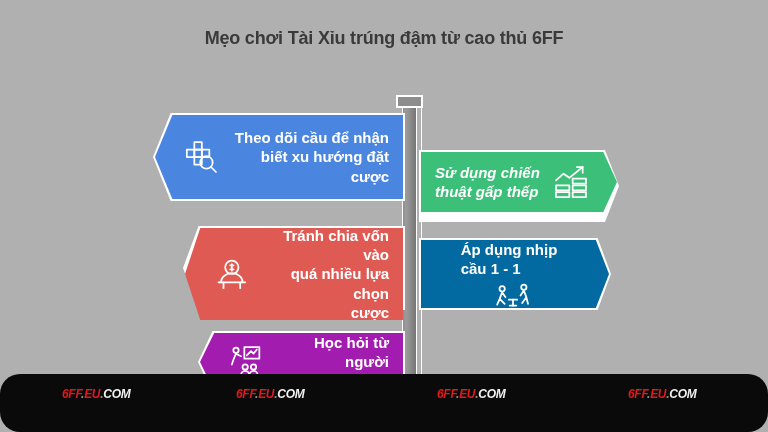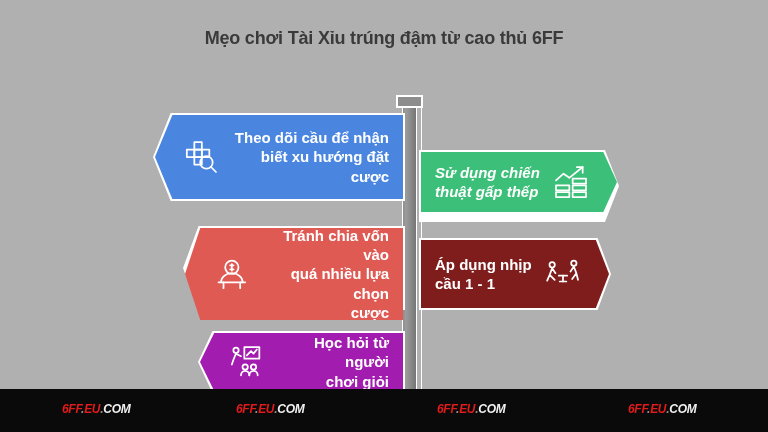--- a/index.html
+++ b/index.html
@@ -125,22 +125,23 @@
   .icon-first .sign-label { order: 1; }
   .icon-last .sign-icon { order: 1; margin-left: 8px; }
   .icon-last .sign-label { order: 0; }
 
   
   .footer {
     position: absolute;
     left: 0;
     bottom: 0;
     width: 768px;
-    height: 43px;
+    height: 58px;
     background: #0a0a0a;
+    border-radius: 20px;
   }
   .wm {
     position: absolute;
     top: 13px;
     font-size: 12px;
     font-weight: bold;
     font-style: italic;
     letter-spacing: -0.3px;
     white-space: nowrap;
   }
@@ -209,21 +210,21 @@
         <line x1="15" y1="34" x2="15" y2="41"></line>
         <line x1="35" y1="34" x2="35" y2="41"></line>
       </svg>
     </span>
     <span class="sign-label align-right">Tránh chia vốn vào
 quá nhiều lựa chọn
 cược</span>
   </div>
 
   <div class="sign-outline ol-right" style="left:419px; top:238px; width:192px; height:72px;"></div>
-  <div class="sign sign-right icon-last" style="left:421px; top:240px; width:188px; height:68px; background:#7f1d1d;">
+  <div class="sign sign-right icon-last" style="left:421px; top:240px; width:188px; height:68px; background:#0369a1;flex-direction:column;">
     <span class="sign-label align-left">Áp dụng nhịp
 cầu 1 - 1</span>
     <span class="sign-icon">
       <svg viewBox="0 0 48 48" fill="none" stroke="#ffffff" stroke-width="2.1" stroke-linecap="round" stroke-linejoin="round">
         <circle cx="11" cy="13" r="3.2"></circle>
         <path d="M11 17 l-3 8 M11 17 l4 6 M8 25 l-3 7 M8 25 l6 6"></path>
         <circle cx="37" cy="11" r="3.2"></circle>
         <path d="M37 15 l3 8 M37 15 l-4 6 M40 23 l2 8 M40 23 l-5 7"></path>
         <line x1="19" y1="26" x2="29" y2="26"></line>
         <line x1="24" y1="26" x2="24" y2="33"></line>

